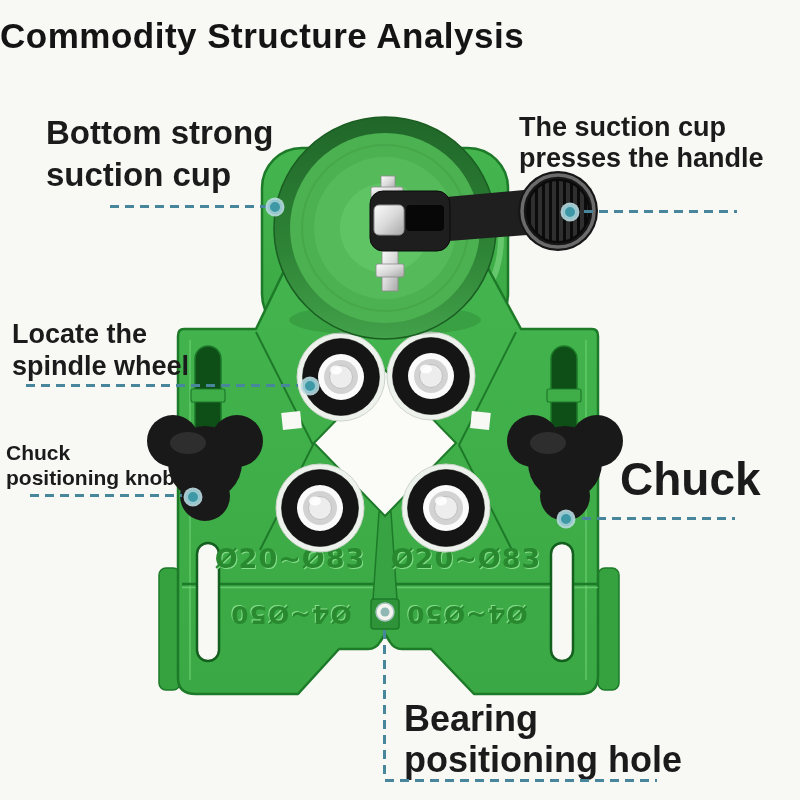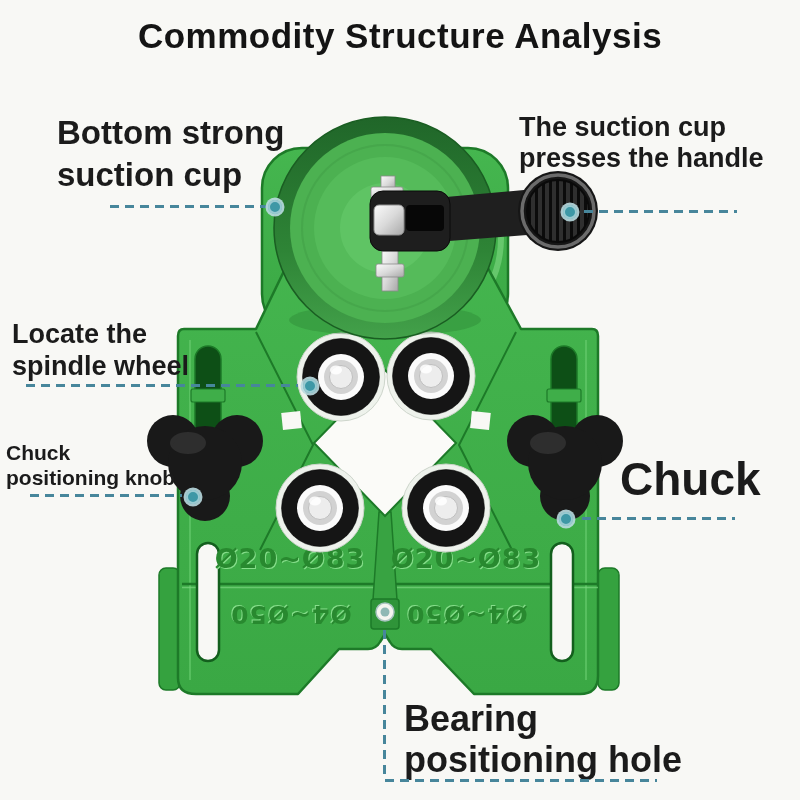--- a/index.html
+++ b/index.html
@@ -1,21 +1,21 @@
 <!DOCTYPE html>
 <html><head>
 <meta charset="utf-8">
 <style>
   html,body{margin:0;padding:0;}
   body{font-family:"Liberation Sans", sans-serif;}
   .canvas{position:relative;width:800px;height:800px;background:#f8f8f5;overflow:hidden;}
-  .title{position:absolute;top:16px;left:0;width:100%;text-align:center;
+  .title{position:absolute;top:16px;left:0;width:100%;
          font-size:35px;font-weight:700;color:#141414;letter-spacing:.5px;}
   .lbl{position:absolute;color:#1b1b1b;font-weight:700;white-space:pre-line;}
-  .lbl-bottom-suction{left:46px;top:112px;font-size:33px;line-height:42px;margin-left:11px;}
+  .lbl-bottom-suction{left:46px;top:112px;font-size:33px;line-height:42px;}
   .lbl-handle{left:519px;top:112px;font-size:27px;line-height:31px;}
   .lbl-spindle{left:12px;top:308px;font-size:27px;line-height:32px;margin-top:10px;}
   .lbl-chuck-knob{left:6px;top:440px;font-size:21px;line-height:25px;}
   .lbl-chuck{left:620px;top:455px;font-size:46px;line-height:48px;}
   .lbl-bearing{left:404px;top:698px;font-size:36px;line-height:41px;}
   .dash-h{position:absolute;height:3px;
           background:repeating-linear-gradient(90deg,#47869b 0 9px,transparent 9px 15px);}
   .dash-v{position:absolute;width:3px;
           background:repeating-linear-gradient(180deg,#47869b 0 9px,transparent 9px 15px);}
   .dot{position:absolute;width:14px;height:14px;border-radius:50%;background:#3e98a6;

